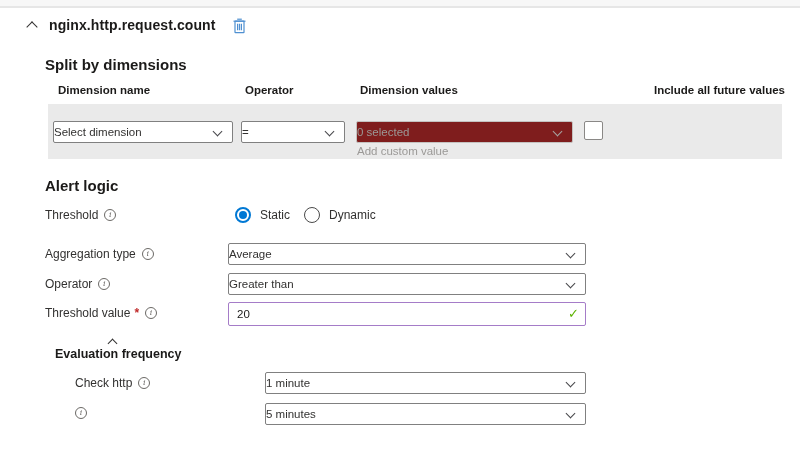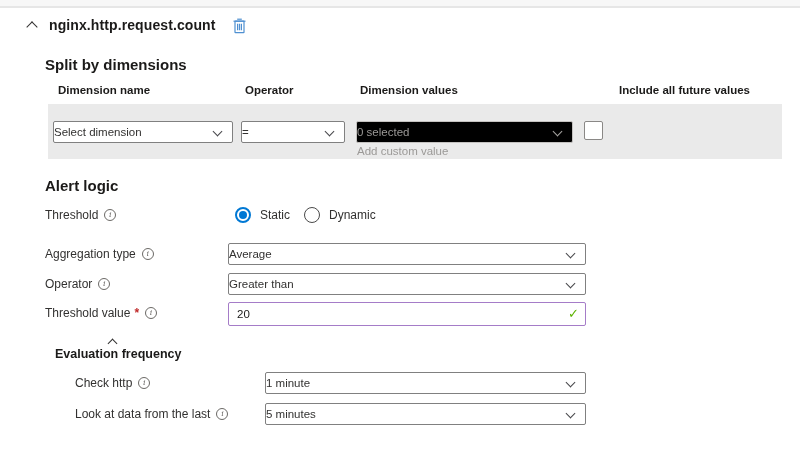--- a/index.html
+++ b/index.html
@@ -27,21 +27,21 @@
 
   .section-title { position:absolute; font-size:15px; font-weight:700; color:#1b1a19; }
 
   .col-header { position:absolute; top:84px; font-size:11.5px; font-weight:700; color:#1b1a19; }
 
   .dim-row { position:absolute; left:48px; top:104px; width:734px; height:55px; background:#eaeaea; }
 
   .dropdown { position:absolute; height:22px; background:#ffffff; border:1px solid #808080;
               border-radius:2px; font-size:11.5px; color:#323130; line-height:20px;
               cursor:pointer; }
-  .dropdown.disabled { background:#000000; border-color:#c4c2c0; color:#9b9997; cursor:default; }
+  .dropdown.disabled { background:#7f1d1d; border-color:#c4c2c0; color:#9b9997; cursor:default; }
 
   .checkbox { position:absolute; width:19px; height:19px; background:#fff;
               border:1px solid #8a8886; border-radius:2px; cursor:pointer; }
 
   .hint-text { position:absolute; font-size:11.5px; color:#9b9997; }
 
   .field-label { position:absolute; display:flex; align-items:center; gap:6px;
                  font-size:12px; color:#323130; }
   .info-icon { display:inline-flex; width:12px; height:12px; border:1px solid #6b6966;
                border-radius:50%; color:#6b6966; font-size:8px; line-height:10px;
@@ -86,21 +86,21 @@
         </g>
       </svg>
     </span>
   </div>
 
   <div class="section-title" style="left:45px; top:56px;">Split by dimensions</div>
 
   <div class="col-header" style="left:58px;">Dimension name</div>
   <div class="col-header" style="left:245px;">Operator</div>
   <div class="col-header" style="left:360px;">Dimension values</div>
-  <div class="col-header" style="left:575px;padding-left:44px;">Include all future values</div>
+  <div class="col-header" style="left:610px;padding-left:44px;">Include all future values</div>
 
   <div class="dim-row"></div>
 
   <div class="dropdown" style="left:53px; top:121px; width:180px;">
     <span>Select dimension</span>
     <span class="chev-down-sm"></span>
   </div>
 
   <div class="dropdown" style="left:241px; top:121px; width:104px;">
     <span>=</span>
@@ -170,21 +170,20 @@
   <div class="field-label" style="left:75px; top:376px;">
     <span>Check http</span>
     <span class="info-icon">i</span>
   </div>
   <div class="dropdown" style="left:265px; top:372px; width:321px;">
     <span>1 minute</span>
     <span class="chev-down-sm"></span>
   </div>
 
   <div class="field-label" style="left:75px; top:407px;">
-    <span>Look at data from the last</span>
     <span class="info-icon">i</span>
   </div>
   <div class="dropdown" style="left:265px; top:403px; width:321px;">
     <span>5 minutes</span>
     <span class="chev-down-sm"></span>
   </div>
 
 </div>
 
 </body></html>

